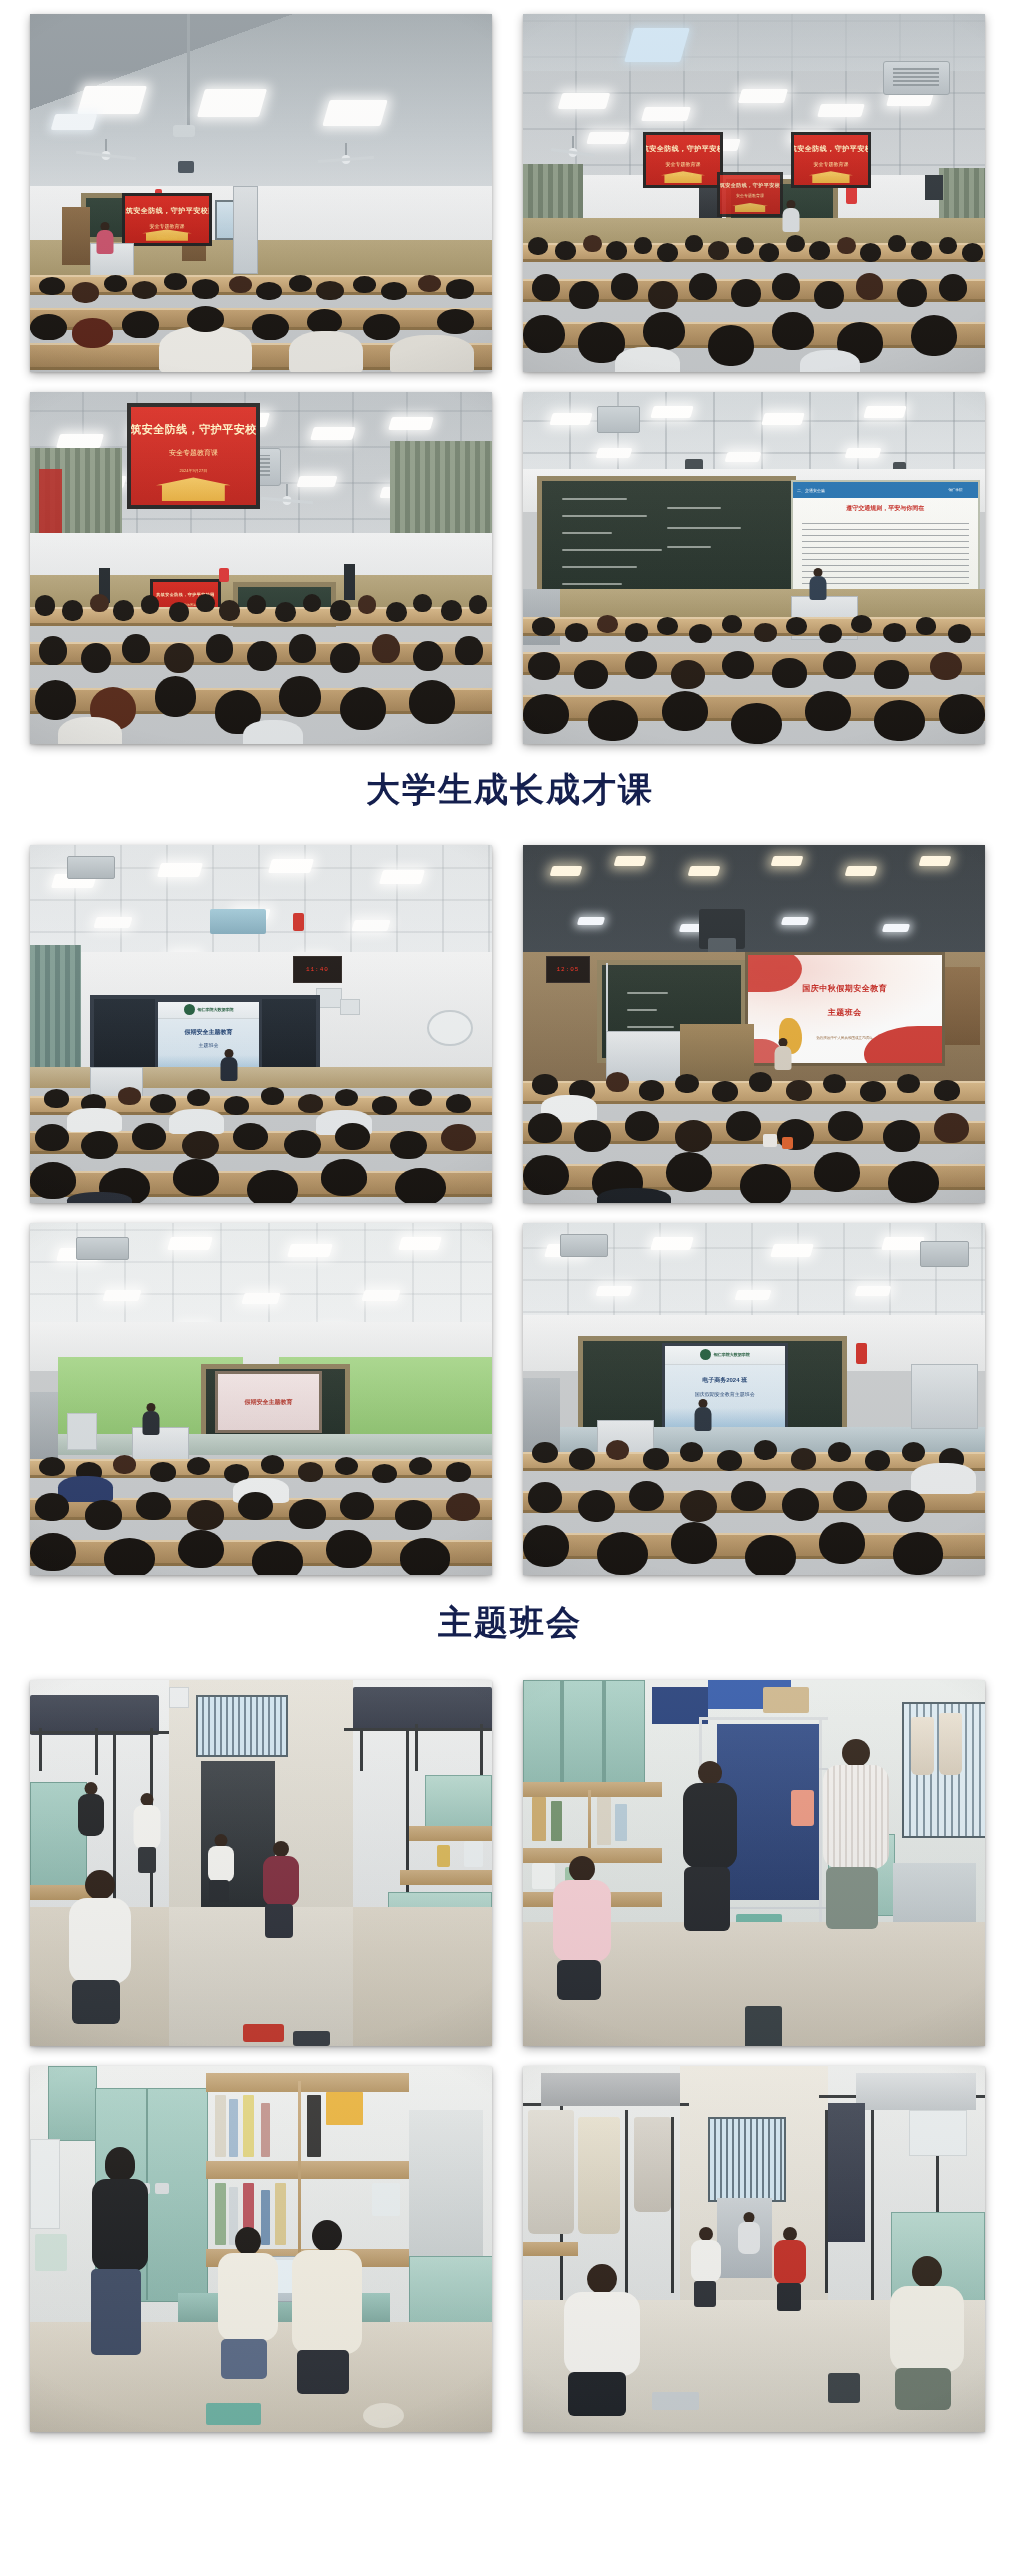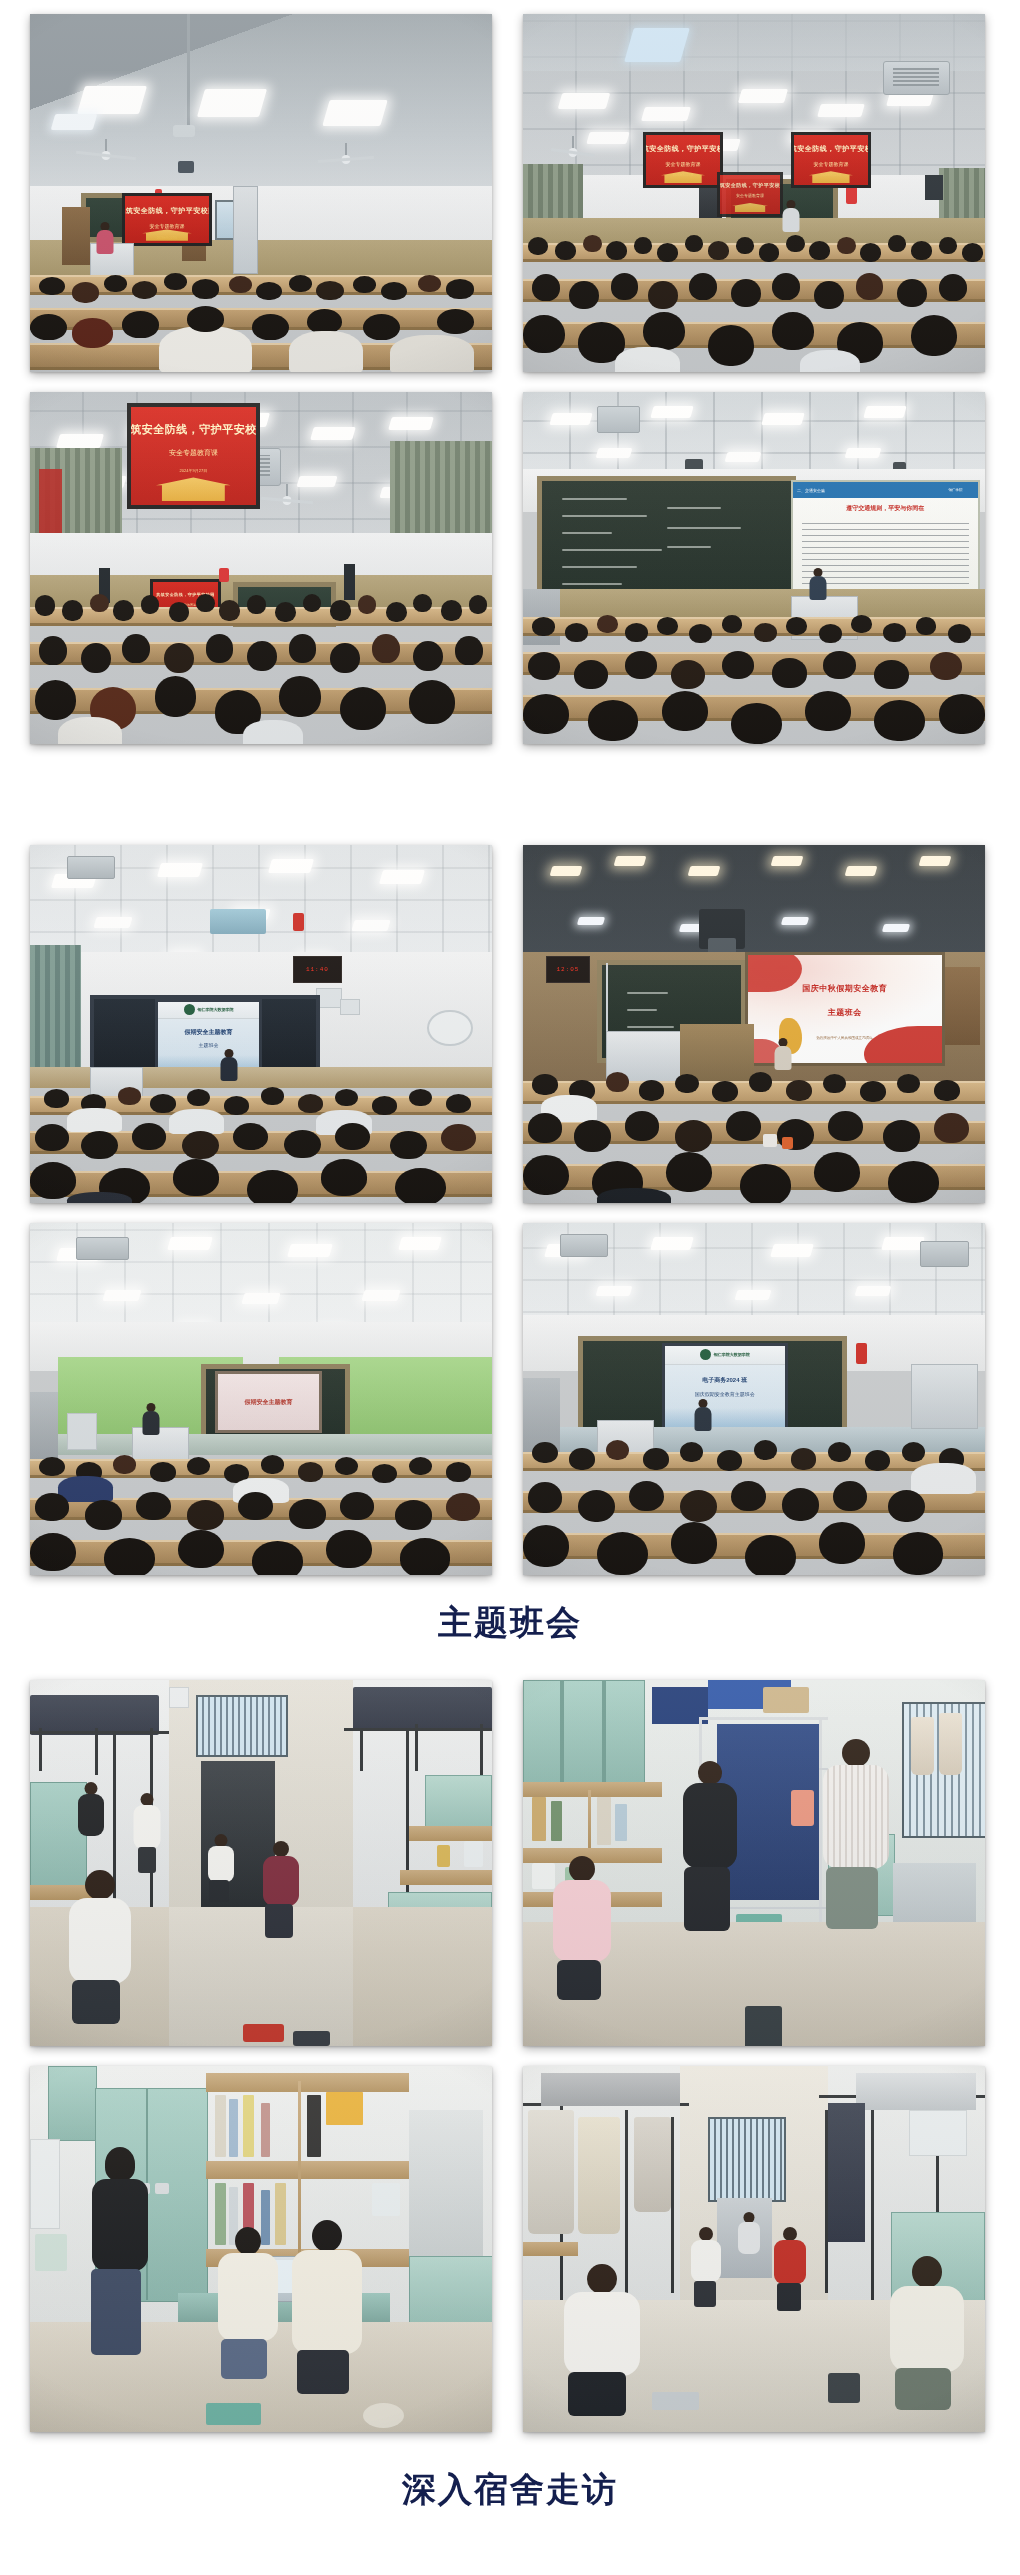--- a/index.html
+++ b/index.html
@@ -558,20 +558,21 @@
             <div class="head" style="left:61%;top:64%;width:10%;height:27%;"></div>
             <div class="head" style="left:76%;top:70%;width:11%;height:28%;"></div>
             <div class="head" style="left:90%;top:66%;width:10%;height:27%;"></div>
           </div>
         </div>
         <div class="warm"></div>
           <div class="vig"></div>
       </div>
     </div>
 
+    <div class="caption" style="top:772px;">大学生成长成才课</div>
   </div>
 
   <div class="section" style="top:845px;height:815px;">
     <div class="grid" style="top:0;">
 
       <div class="photo h358">
         <div class="scene">
           <div class="ceiling-grid" style="height:42%;background:
             repeating-linear-gradient(90deg, rgba(255,255,255,0) 0 44px, rgba(150,158,164,.26) 44px 46px),
             repeating-linear-gradient(0deg, rgba(255,255,255,0) 0 30px, rgba(150,158,164,.22) 30px 32px),
@@ -1144,16 +1145,15 @@
             <div style="position:absolute;left:46%;top:112px;width:56px;height:42px;background:#6d7a6e;transform:translateX(-50%);border-radius:6px;"></div>
           </div>
           <div class="stool" style="left:28%;bottom:6%;width:10%;height:5%;background:#c9cfd2;"></div>
           <div style="position:absolute;left:66%;bottom:8%;width:7%;height:8%;background:#3d4448;border-radius:3px;"></div>
         </div>
         <div class="warm"></div>
           <div class="vig"></div>
       </div>
     </div>
 
-    <div class="caption" style="top:792px;">深入宿舍走访</div>
   </div>
 
 </div>
 
 </body></html>

